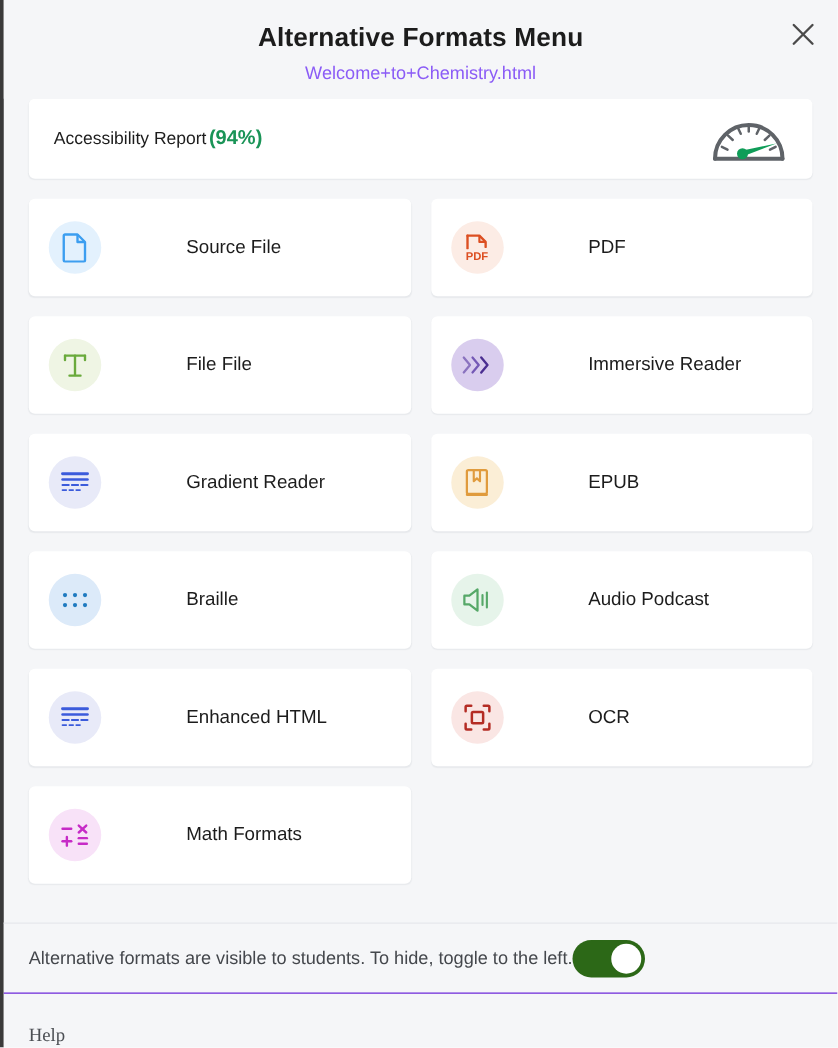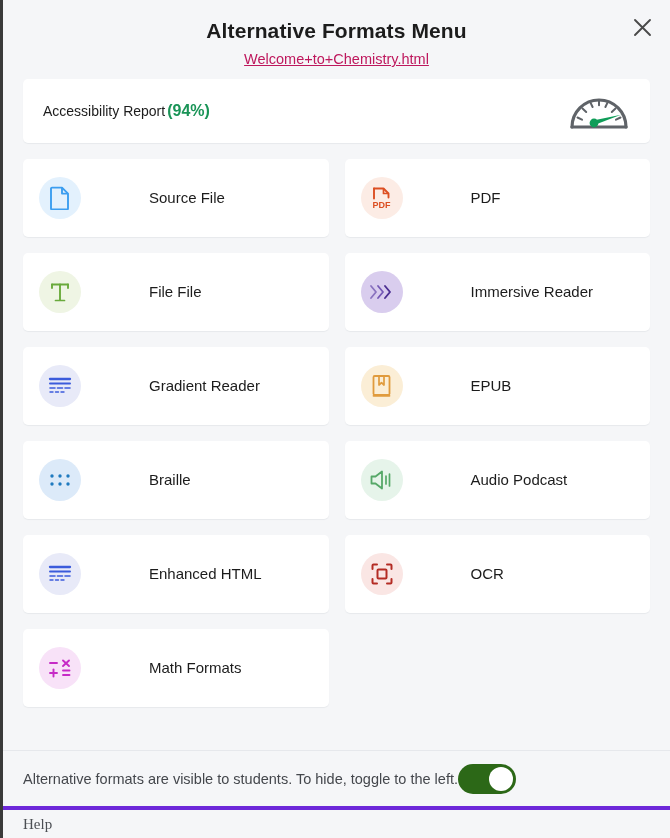--- a/index.html
+++ b/index.html
@@ -39,24 +39,23 @@
     font-size: 21px;
     font-weight: 700;
     color: #1c1c1c;
     letter-spacing: 0.1px;
     line-height: 30px;
   }
 
   .subtitle {
     text-align: center;
     font-size: 14.5px;
-    color: #be185d;
+    color: #8b5cf6;
     margin-top: 3px;
     line-height: 20px;
-    text-decoration: underline;
   }
 
   .close-btn {
     position: absolute;
     top: 10px;
     right: 11px;
     width: 34px;
     height: 34px;
     display: flex;
     align-items: center;
@@ -169,25 +168,25 @@
     position: absolute;
     top: 3px;
     right: 3px;
     width: 24px;
     height: 24px;
     border-radius: 50%;
     background: #ffffff;
   }
 
   .help-row {
-    height: 32px;
+    height: 44px;
     padding: 0 20px;
     display: flex;
-    align-items: center;
-    border-top: 4px solid #6d28d9;
+    align-items: flex-end;
+    border-top: 1px solid #6d28d9;
     background: #f5f6f8;
   }
 
   .help-link {
     font-family: "Liberation Serif", serif;
     font-size: 15px;
     color: #4c4f54;
     text-decoration: none;
     cursor: pointer;
   }

